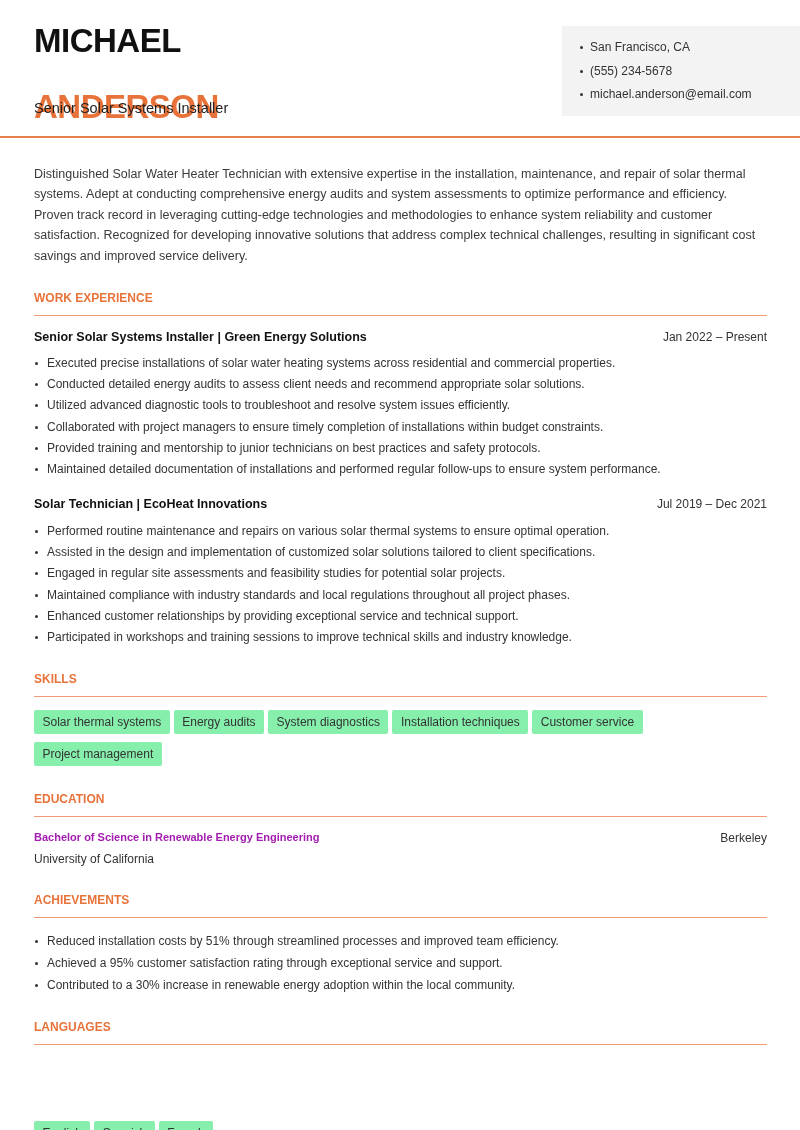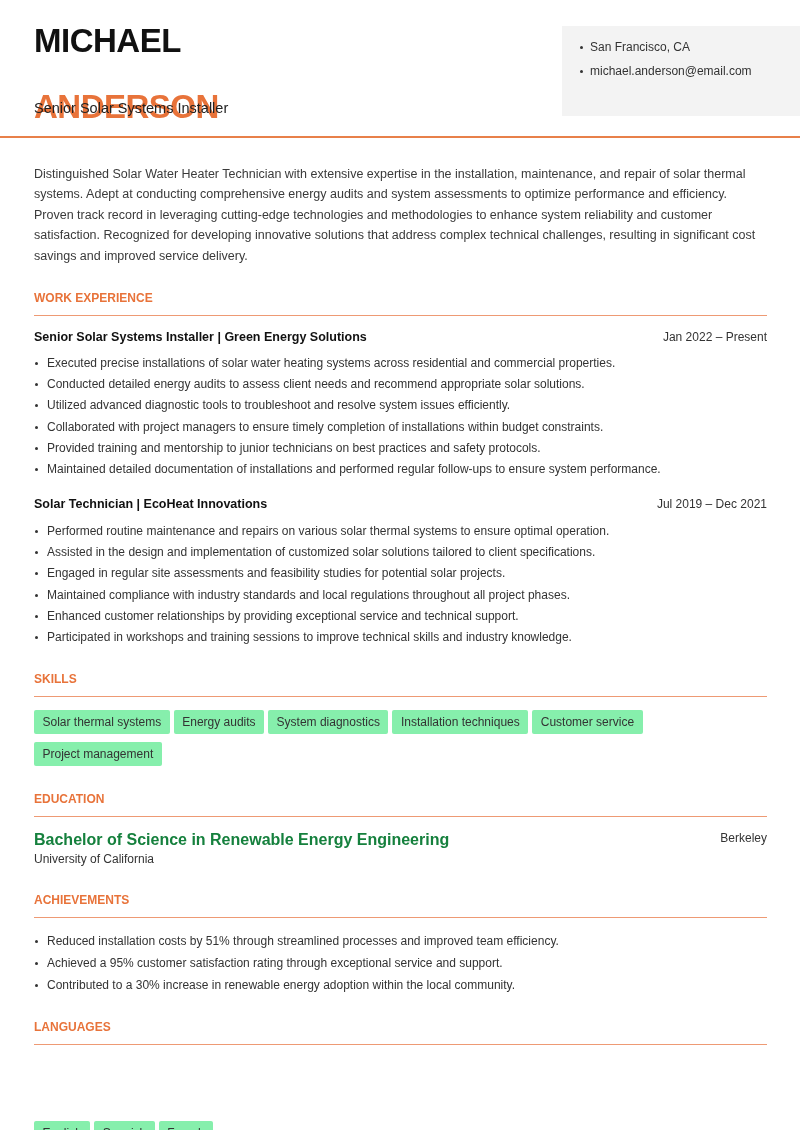--- a/index.html
+++ b/index.html
@@ -56,33 +56,34 @@
     }
     .bullets li::before {
       content: ""; position: absolute; left: 1px; top: 7px; width: 3px; height: 3px; border-radius: 50%; background: #333;
     }
     .chips { position: absolute; left: 34px; width: 733px; }
     .chip {
       display: inline-block; background: #86efac; font-size: 12px; color: #333;
       height: 24px; line-height: 24px; padding: 0 8.5px; margin: 0 4px 8px 0; border-radius: 2px;
       vertical-align: top;
     }
-    .edu-degree { position: absolute; left: 34px; top: 831px; font-size: 16px; font-weight: bold; color: #15803d; }
+    .edu-degree { position: absolute; left: 34px; top: 831px; font-size: 11px; font-weight: bold; color: #a21caf; }
     .edu-loc { position: absolute; right: 33px; top: 831px; font-size: 12px; color: #333; }
     .edu-school { position: absolute; left: 34px; top: 852px; font-size: 12px; color: #333; }
   </style>
 </head>
 <body>
 
 <div class="header">
   <div class="name-first">MICHAEL</div>
   <div class="name-last">ANDERSON</div>
   <div class="job-title">Senior Solar Systems Installer</div>
   <div class="contact-box">
     <div class="contact-item">San Francisco, CA</div>
+    <div class="contact-item">(555) 234-5678</div>
     <div class="contact-item">michael.anderson@email.com</div>
   </div>
 </div>
 
 <div class="summary">Distinguished Solar Water Heater Technician with extensive expertise in the installation, maintenance, and repair of solar thermal systems. Adept at conducting comprehensive energy audits and system assessments to optimize performance and efficiency. Proven track record in leveraging cutting-edge technologies and methodologies to enhance system reliability and customer satisfaction. Recognized for developing innovative solutions that address complex technical challenges, resulting in significant cost savings and improved service delivery.</div>
 
 <div class="section-head" style="top:290px;">
   <div class="section-title">WORK EXPERIENCE</div>
 </div>
 

